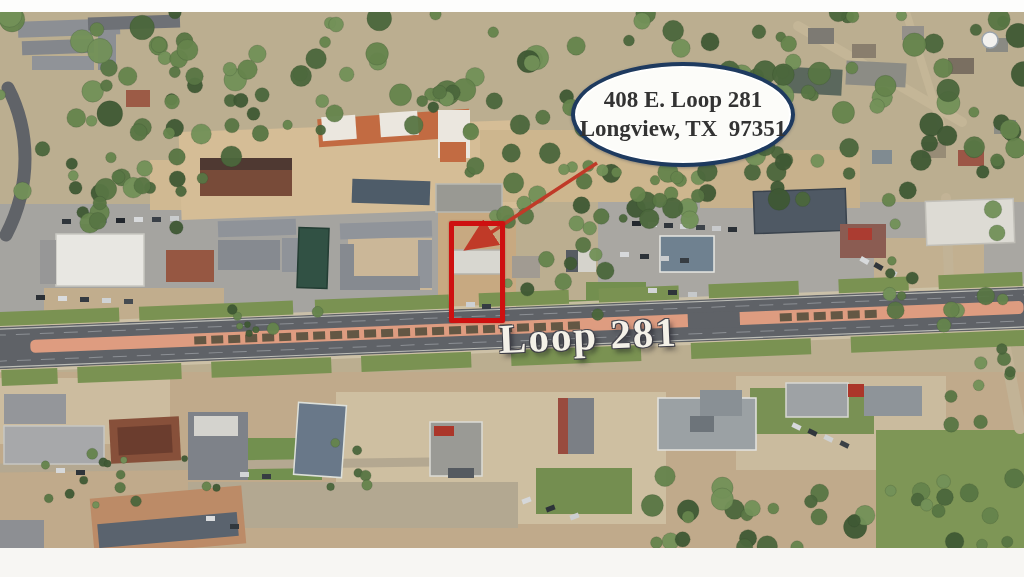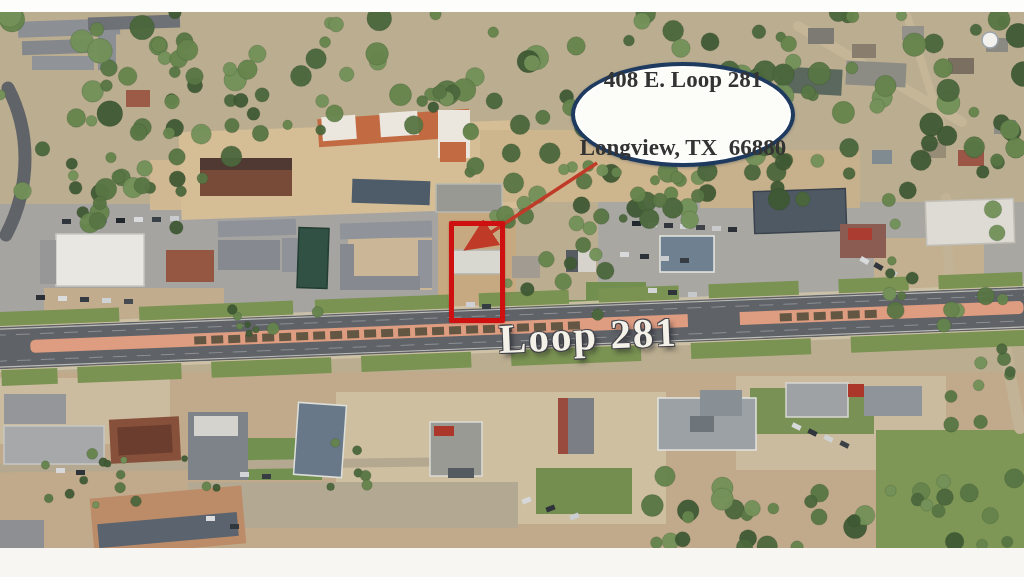--- a/index.html
+++ b/index.html
@@ -6,21 +6,21 @@
   body{width:1024px;height:577px;background:#fff;font-family:"Liberation Serif",serif;}
   .page{position:relative;width:1024px;height:577px;background:var(--pageBg,#fdfdfc);overflow:hidden;}
   #scene{position:absolute;left:0;top:12px;filter:saturate(.93) blur(.4px);}
   #arrow{position:absolute;left:0;top:0;}
   .callout{
     position:absolute;left:571px;top:62px;width:224px;height:105px;
     background:var(--calloutFill,#fcfcf9);
     border:4px solid var(--navy,#1e3a5f);
     border-radius:50%;
     box-shadow:0 1px 3px rgba(30,50,80,.35), inset 0 0 0 2px rgba(255,255,255,.9);
-    display:flex;flex-direction:column;align-items:center;justify-content:space-between;
+    display:flex;flex-direction:column;align-items:center;justify-content:center;
     box-sizing:border-box;
   }
   .callout .line{
     font-family:"Liberation Serif",serif;font-size:23px;line-height:1.24;font-weight:600;
     color:var(--calloutText,#333);white-space:pre;text-align:center;
   }
   .road-label{
     position:absolute;left:499px;top:315px;
     font-family:"Liberation Serif",serif;font-weight:bold;font-size:41px;letter-spacing:2px;
     color:var(--labelColor,#f4f1e8);
@@ -580,18 +580,18 @@
     </defs>
     <line id="arrow-line" stroke="var(--arrow,#c03a28)" stroke-width="3.4" marker-end="url(#ah)" x1="597" y1="163" x2="469" y2="247"></line>
   </svg>
 
   <div class="hl-box"></div>
 
   <div class="road-label">Loop 281</div>
 
   <div class="callout">
     <div class="line">408 E. Loop 281</div>
-    <div class="line">Longview, TX  66880</div>
+    <div class="line">Longview, TX  97351</div>
   </div>
 
   <div class="margin-strip top-strip"></div>
   <div class="margin-strip bottom-strip"></div>
 </div>
 
 </body></html>

